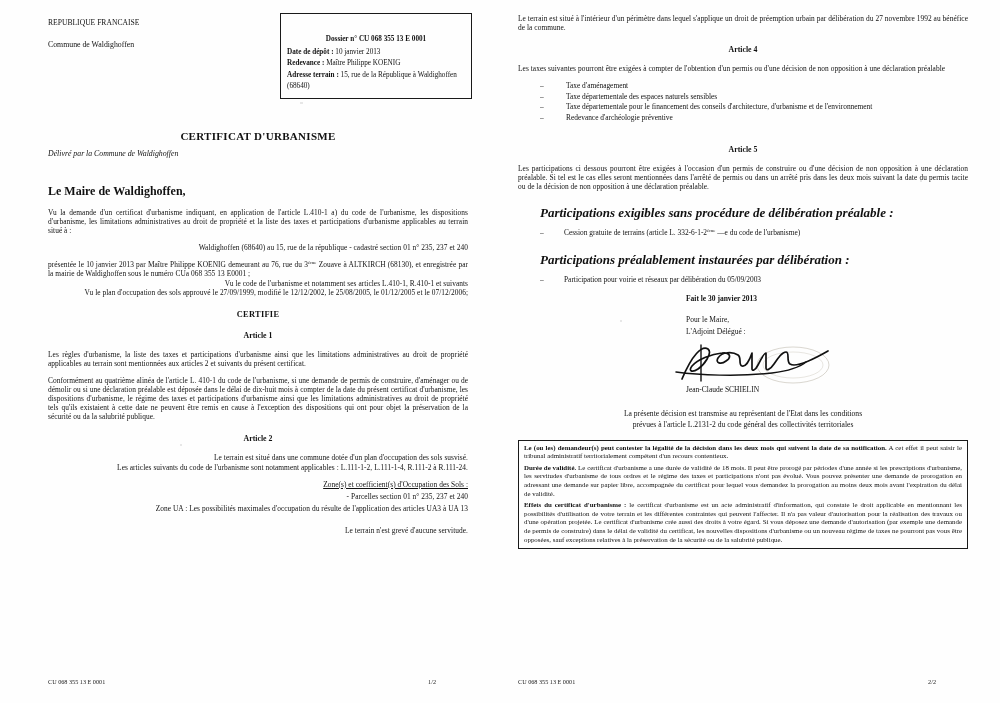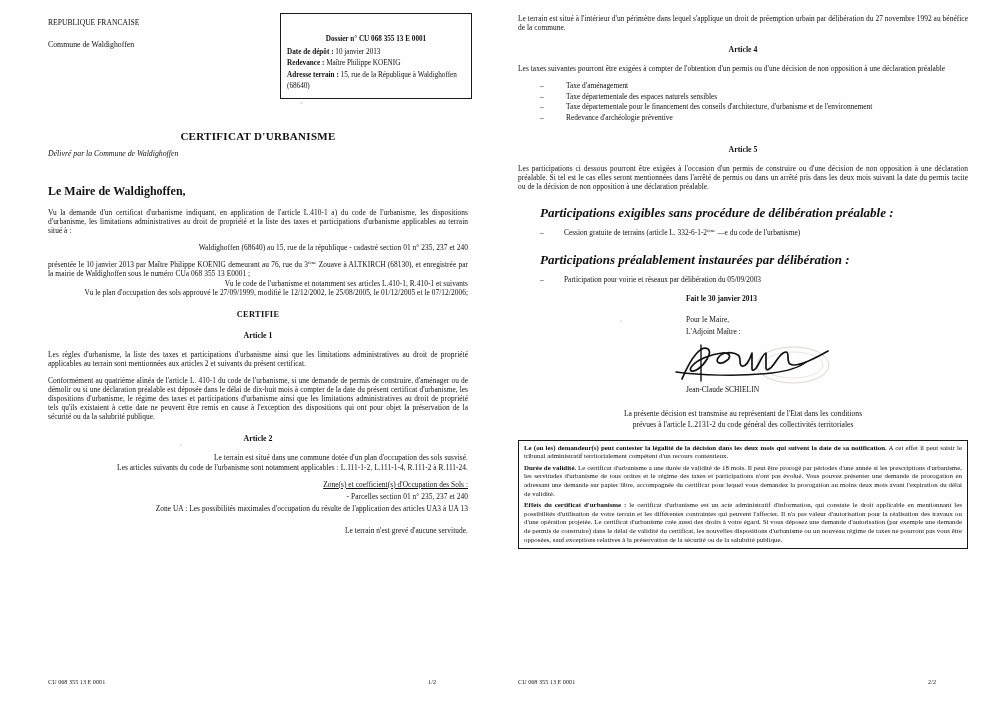--- a/index.html
+++ b/index.html
@@ -312,21 +312,21 @@
 
       <p class="sub-italic">Participations préalablement instaurées par délibération :</p>
 
       <ul class="dashlist wide">
         <li>Participation pour voirie et réseaux par délibération du 05/09/2003</li>
       </ul>
 
       <div class="sig-wrap">
         <p class="fait">Fait le 30 janvier 2013</p>
         <p class="pour">Pour le Maire,</p>
-        <p class="pour">L'Adjoint Maître :</p>
+        <p class="pour">L'Adjoint Délégué :</p>
 
         <div class="sig-area">
           <svg width="190" height="46" viewBox="0 0 190 46" fill="none" xmlns="http://www.w3.org/2000/svg">
             <ellipse cx="125" cy="26" rx="36" ry="18" stroke="rgba(150,140,120,0.35)" stroke-width="1" fill="none"></ellipse>
             <ellipse cx="125" cy="26" rx="30" ry="13" stroke="rgba(150,140,120,0.28)" stroke-width="0.8" fill="none"></ellipse>
             <path d="M14 40 C24 16, 34 6, 40 10 C45 14, 36 26, 30 30 C24 34, 20 32, 24 27 C30 20, 44 15, 54 14 C62 13, 64 18, 58 22 C53 26, 47 24, 50 19 C54 13, 64 12, 70 16 C74 19, 70 26, 74 27 C78 28, 82 20, 84 14 L84 30 C84 32, 87 32, 90 26 C93 20, 96 14, 98 14 L98 29 C98 32, 102 31, 106 25 C110 19, 114 13, 118 13 C122 13, 118 22, 122 25 C128 29, 146 20, 160 12" stroke="#111" stroke-width="1.7" stroke-linecap="round" stroke-linejoin="round" fill="none"></path>
             <path d="M8 33 C30 36, 70 38, 104 34 C120 32, 132 28, 138 23" stroke="#111" stroke-width="1.5" stroke-linecap="round" fill="none"></path>
             <path d="M33 6 L33 42" stroke="#111" stroke-width="1.4" stroke-linecap="round"></path>
           </svg>
         </div>

